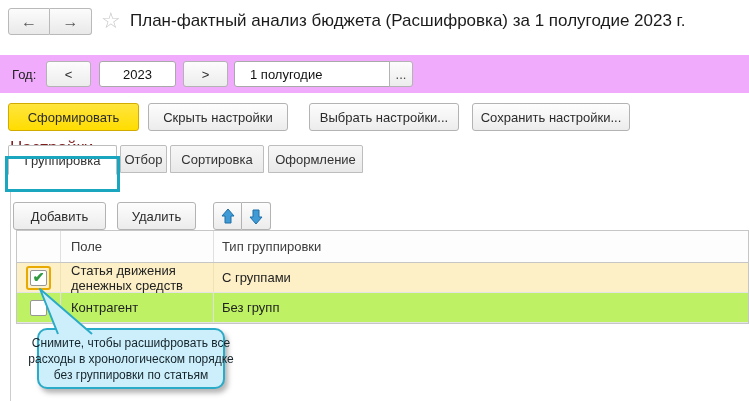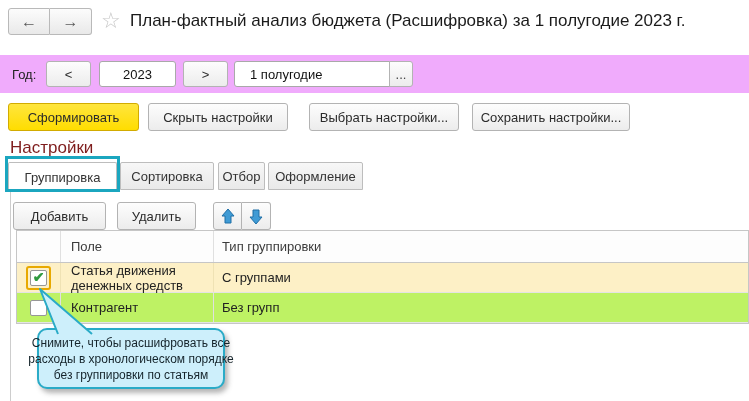--- a/index.html
+++ b/index.html
@@ -125,24 +125,24 @@
     <div class="btn abs" style="left:389px; top:6px; width:24px; height:26px; border-radius:0 3px 3px 0; color:#444;">...</div>
   </div>
 
   <div class="btn btn-yellow abs" style="left:8px; top:103px; width:131px; height:28px;">Сформировать</div>
   <div class="btn abs" style="left:148px; top:103px; width:140px; height:28px;">Скрыть настройки</div>
   <div class="btn abs" style="left:309px; top:103px; width:150px; height:28px;">Выбрать настройки...</div>
   <div class="btn abs" style="left:472px; top:103px; width:158px; height:28px;">Сохранить настройки...</div>
 
   <div class="abs link-green" style="left:10px; top:138px;">Настройки</div>
 
-  <div class="abs" style="left:8px; top:162px; display:flex;">
+  <div class="abs" style="left:8px; top:145px; display:flex;">
     <div class="tab active" style="width:109px; margin-right:3px;">Группировка</div>
+    <div class="tab" style="width:47px; margin-right:3px;">Отбор</div>
     <div class="tab" style="width:94px; margin-right:4px;">Сортировка</div>
-    <div class="tab" style="width:47px; margin-right:3px;">Отбор</div>
     <div class="tab" style="width:95px;">Оформление</div>
   </div>
 
   <div class="abs tab-highlight" style="left:5px; top:156px; width:115px; height:36px;"></div>
 
   <div class="abs vline" style="left:10px; top:192px; height:209px;"></div>
 
   <div class="btn abs" style="left:13px; top:202px; width:93px; height:28px;">Добавить</div>
   <div class="btn abs" style="left:117px; top:202px; width:79px; height:28px;">Удалить</div>
   <div class="abs updown" style="left:213px; top:202px;">

